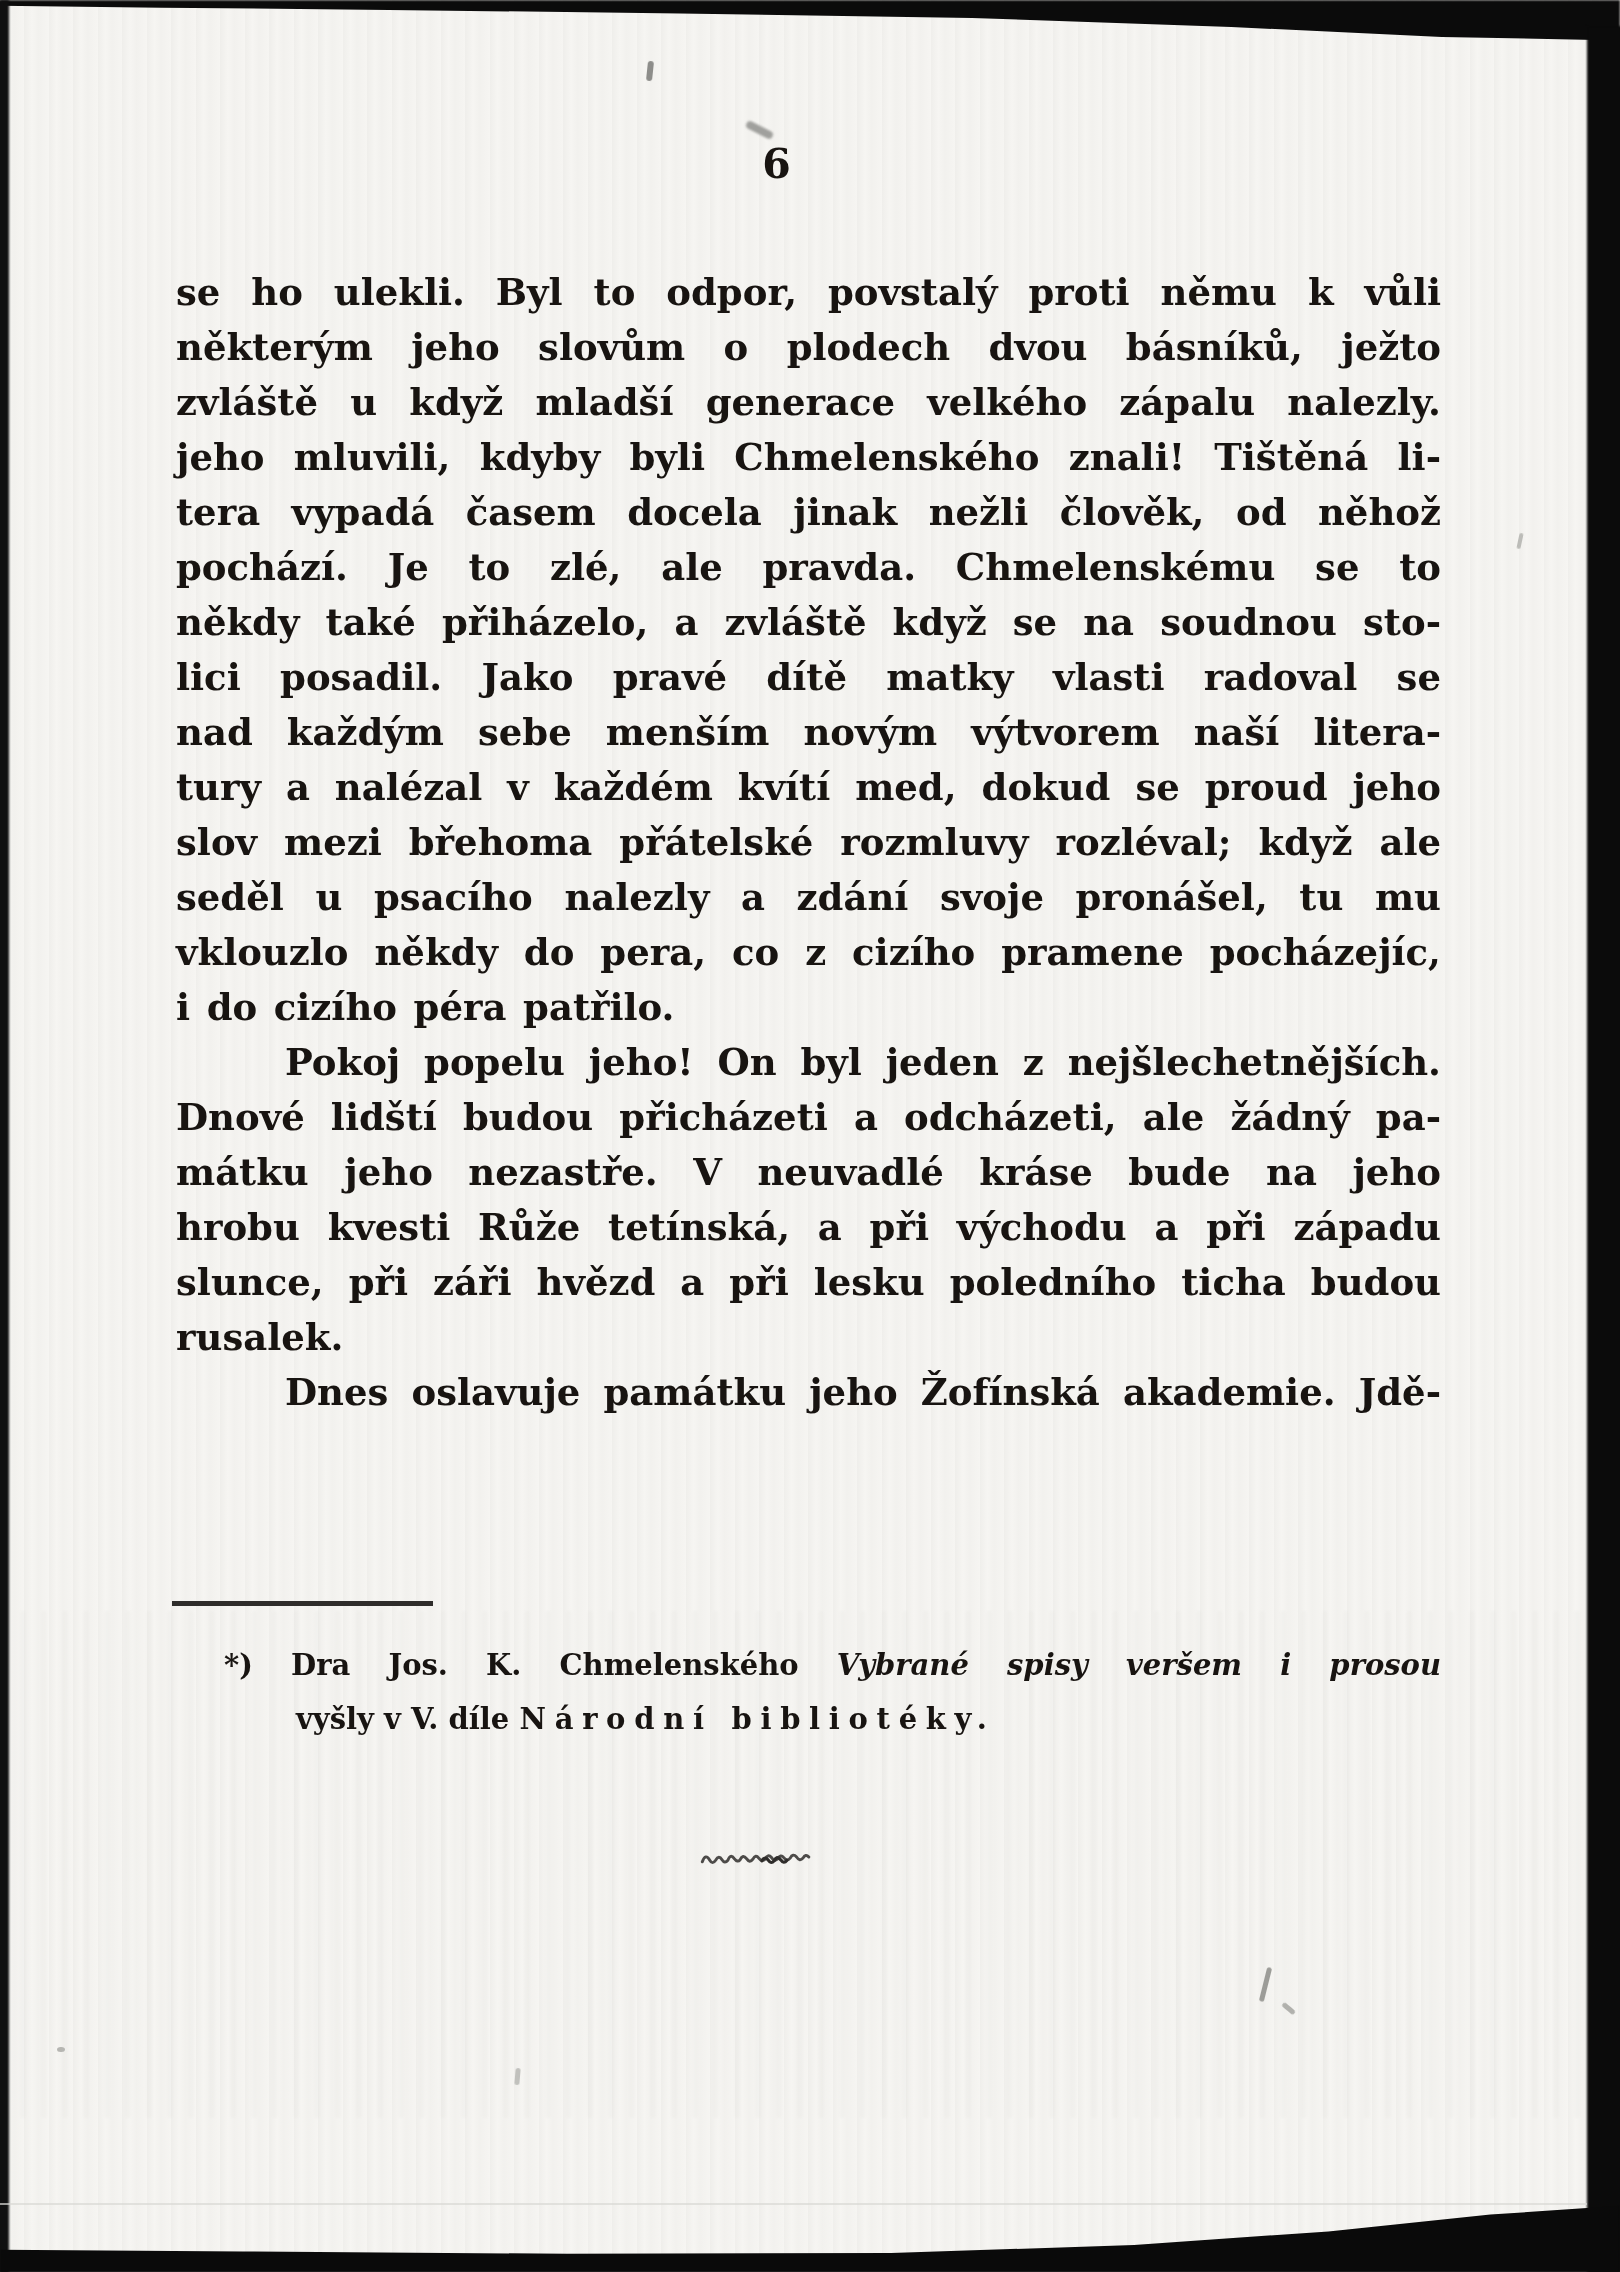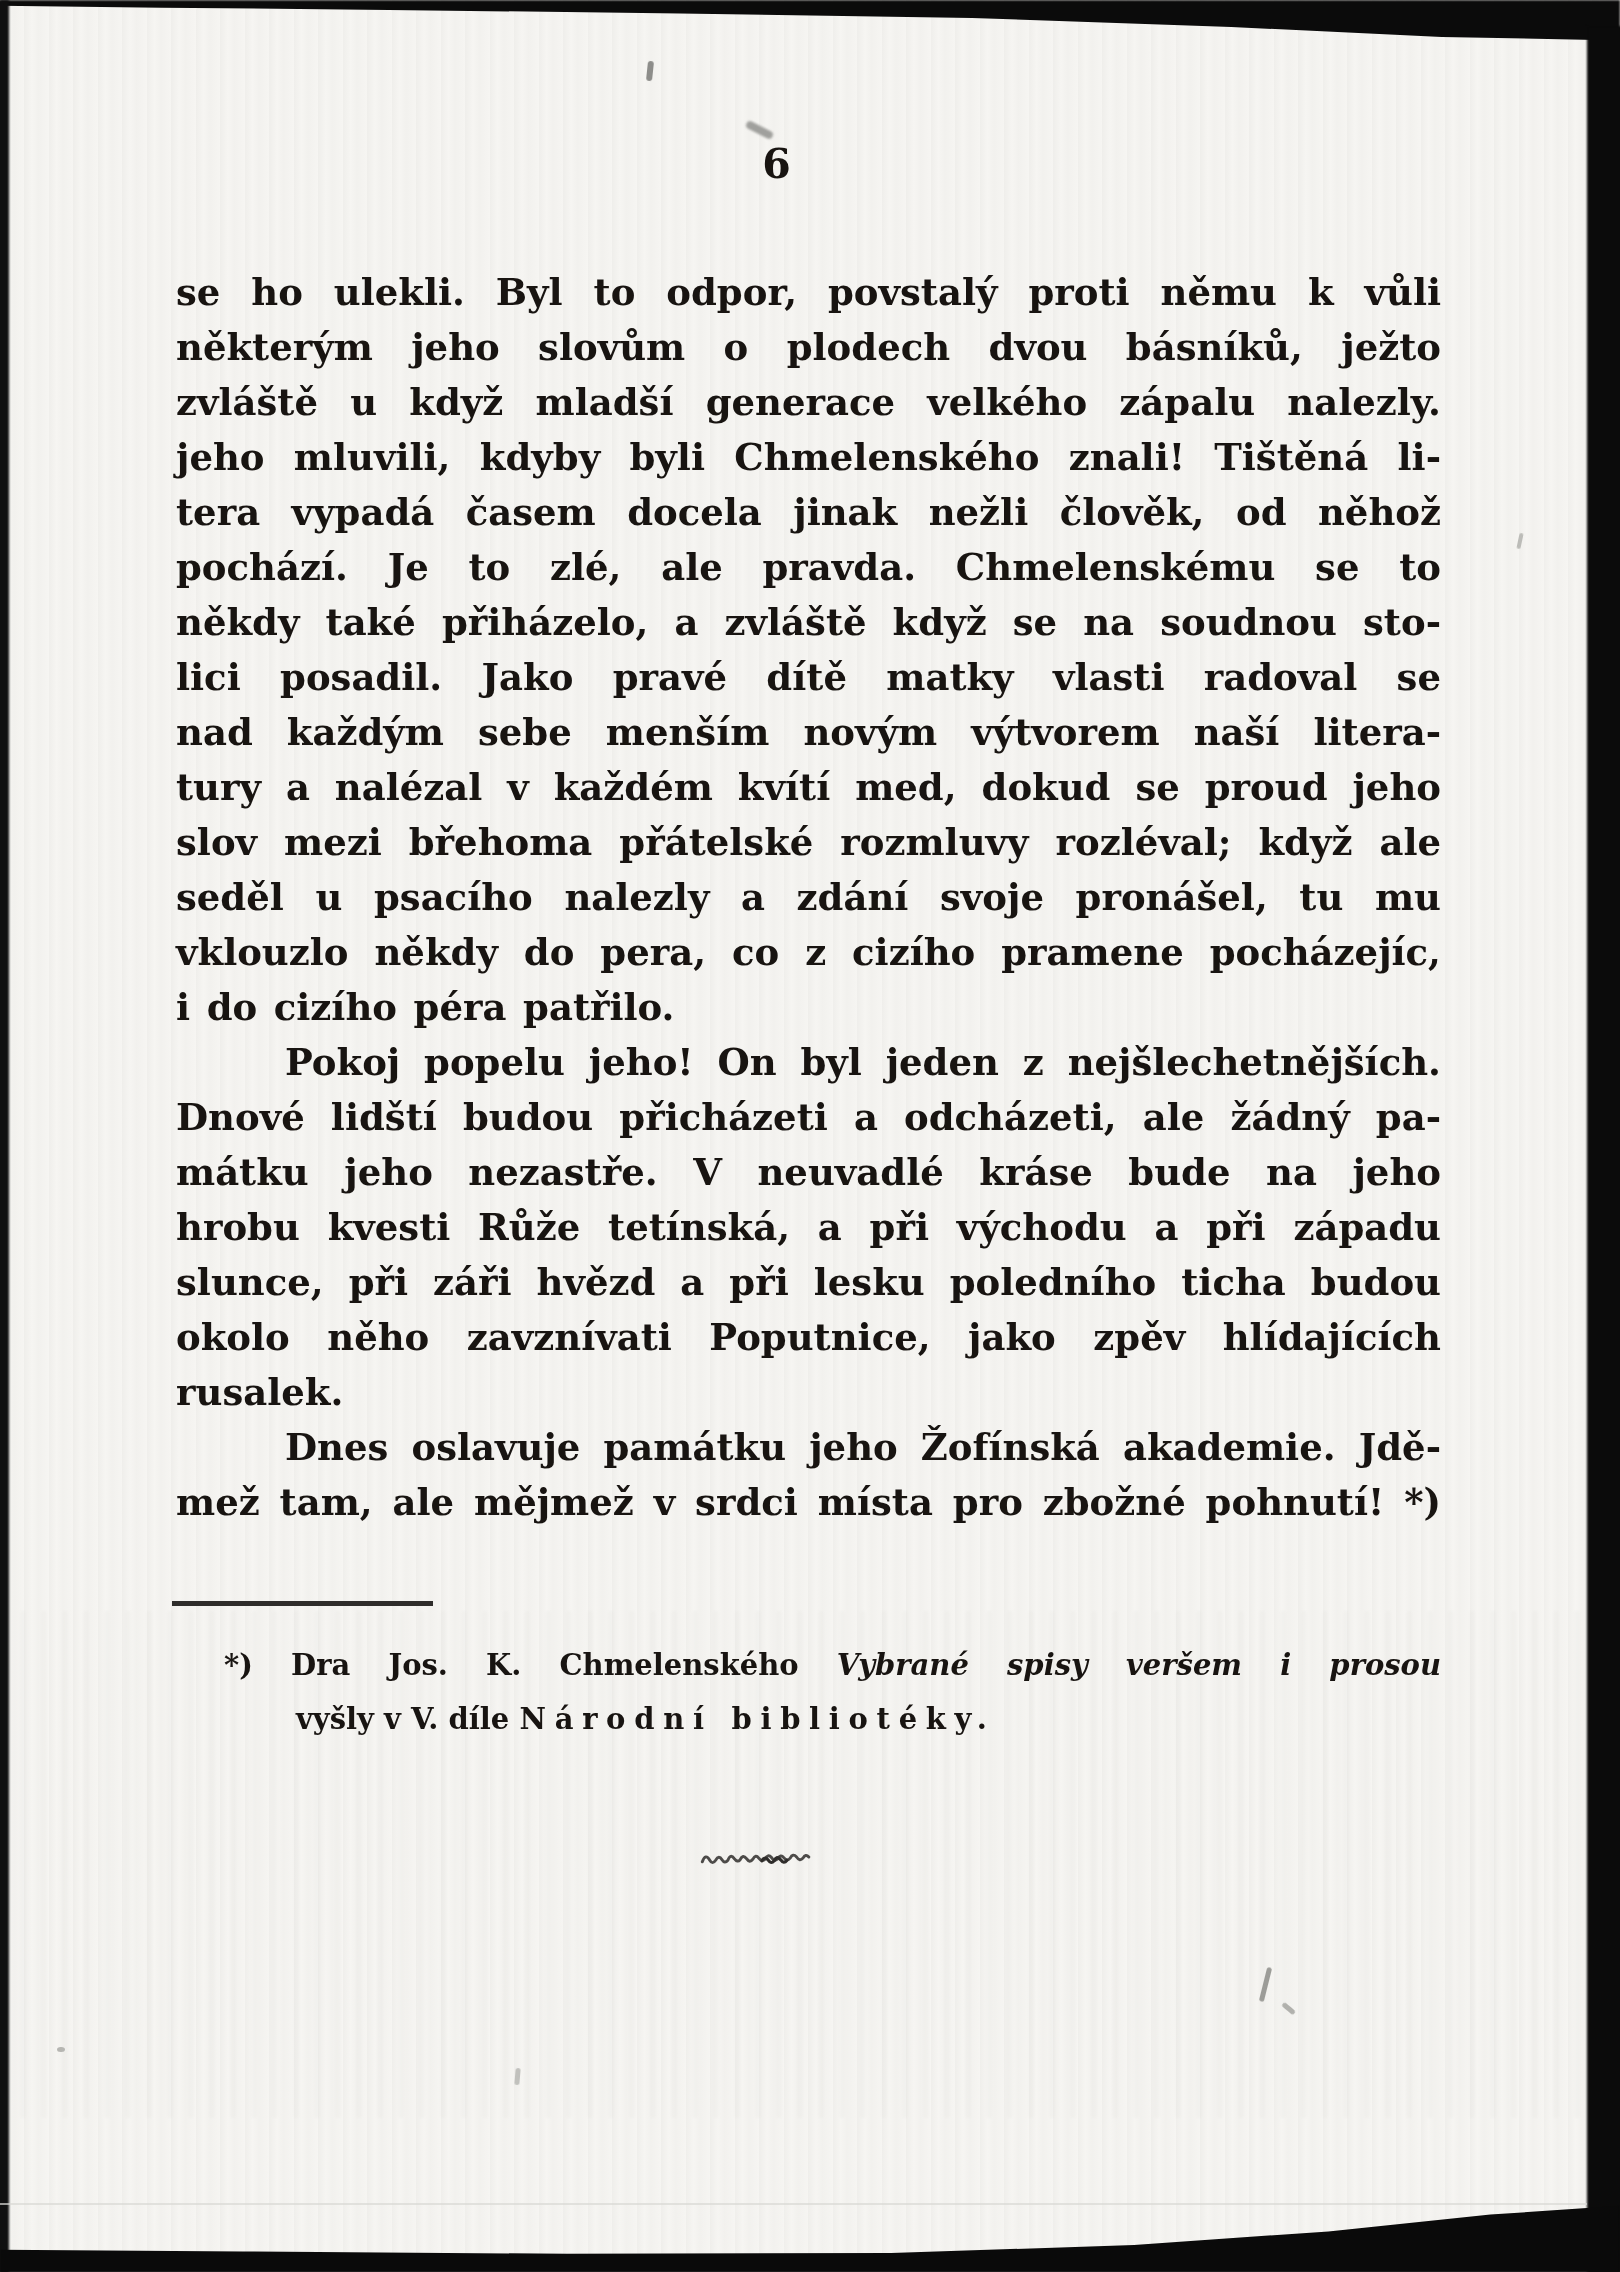--- a/index.html
+++ b/index.html
@@ -129,24 +129,22 @@
     <div class="line">tury a nalézal v každém kvítí med, dokud se proud jeho</div>
     <div class="line">slov mezi břehoma přátelské rozmluvy rozléval; když ale</div>
     <div class="line">seděl u psacího nalezly a zdání svoje pronášel, tu mu</div>
     <div class="line">vklouzlo někdy do pera, co z cizího pramene pocházejíc,</div>
     <div class="line short">i do cizího péra patřilo.</div>
     <div class="line indent">Pokoj popelu jeho! On byl jeden z nejšlechetnějších.</div>
     <div class="line">Dnové lidští budou přicházeti a odcházeti, ale žádný pa-</div>
     <div class="line">mátku jeho nezastře. V neuvadlé kráse bude na jeho</div>
     <div class="line">hrobu kvesti Růže tetínská, a při východu a při západu</div>
     <div class="line">slunce, při záři hvězd a při lesku poledního ticha budou</div>
-    <div class="line">okolo něho zavznívati Poputnice, jako zpěv hlídajících</div>
     <div class="line short">rusalek.</div>
     <div class="line indent">Dnes oslavuje památku jeho Žofínská akademie. Jdě-</div>
-    <div class="line">mež tam, ale mějmež v srdci místa pro zbožné pohnutí! *)</div>
   </div>
 
   <div class="footnote-rule"></div>
   <div class="footnote">
     <div class="fn-line fn-line1">
       <span>*)</span>
       <span>Dra Jos. K. Chmelenského</span>
       <i>Vybrané spisy veršem i prosou</i>
     </div>
     <div class="fn-line fn-line2">

